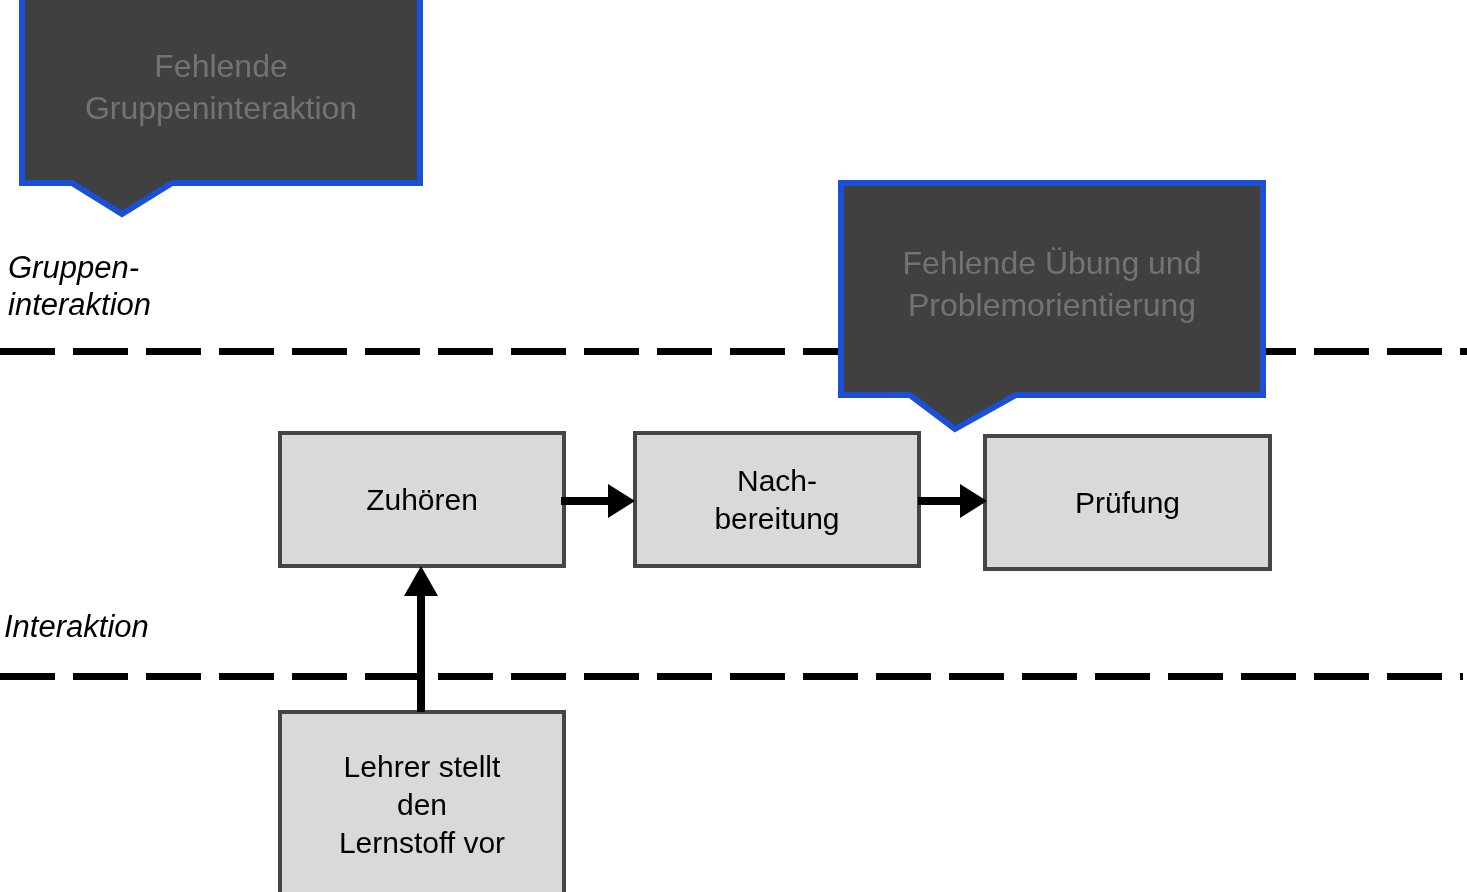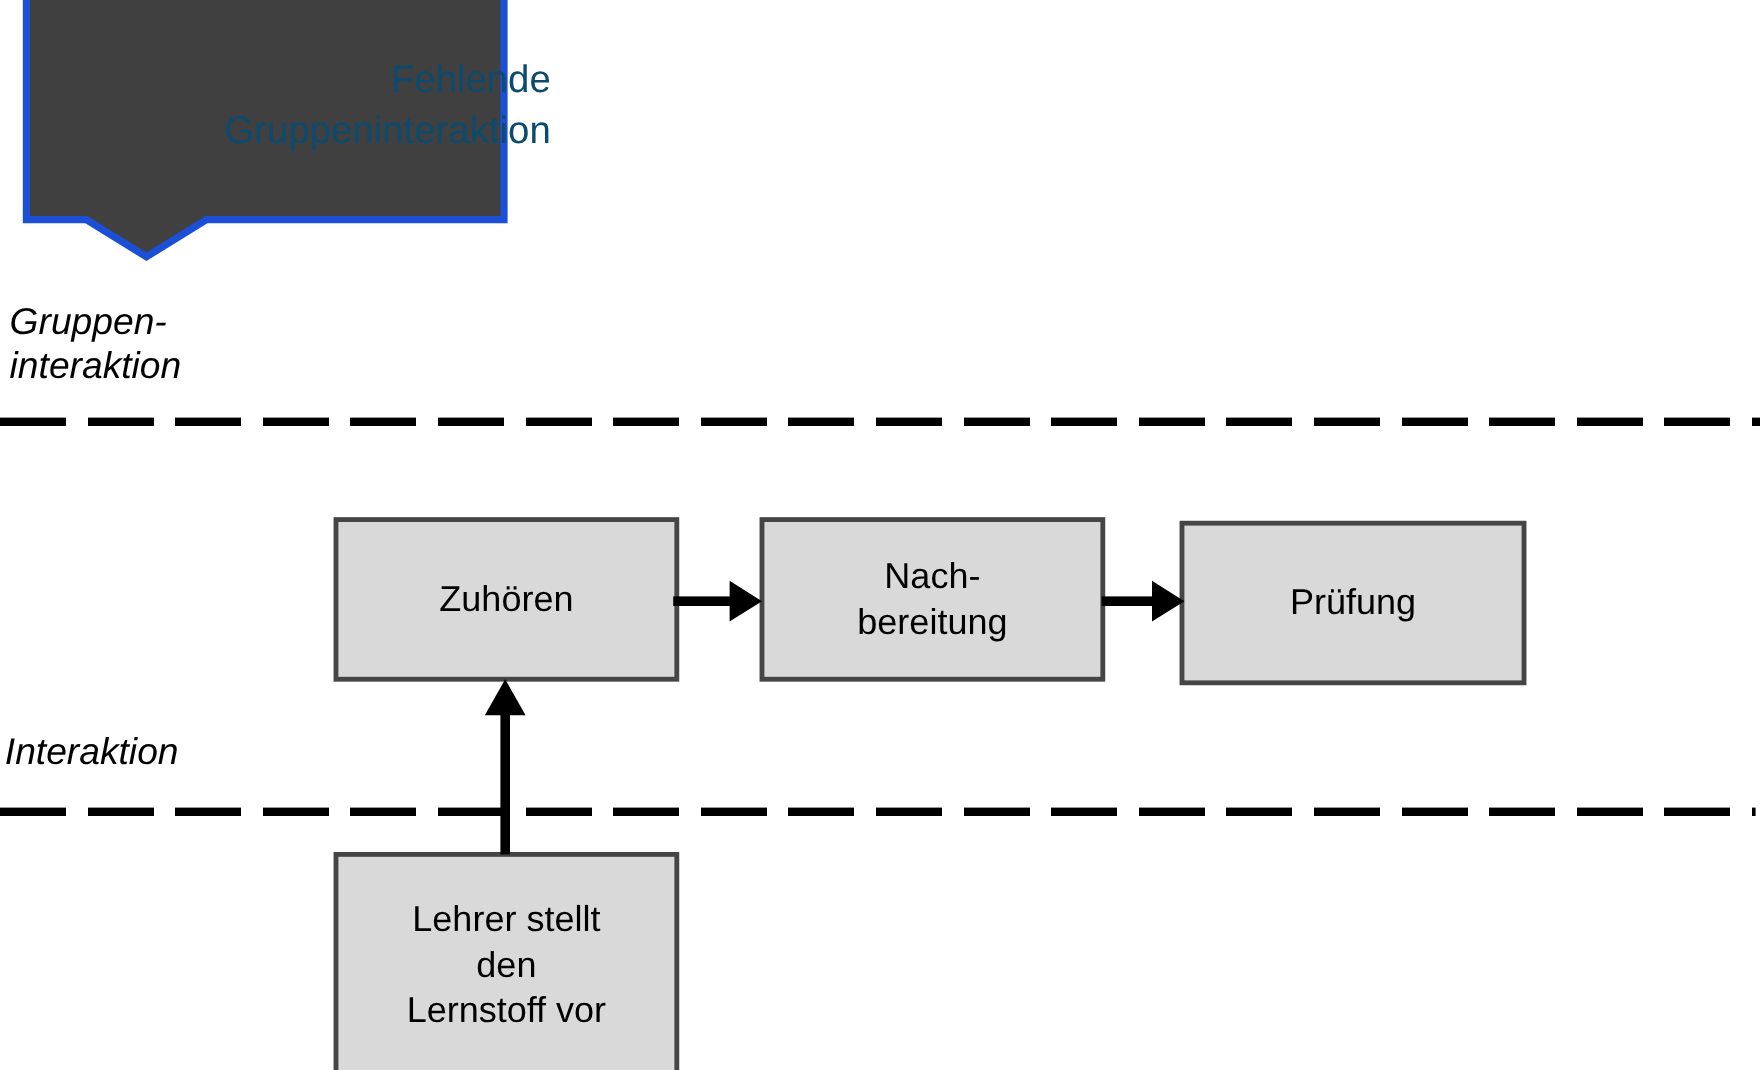--- a/index.html
+++ b/index.html
@@ -106,27 +106,26 @@
   #arrow-lehrer-zuhoeren { left: 404px; top: 566px; width: 34px; height: 146px; }
   #arrow-lehrer-zuhoeren .shaft-v { height: 126px; }
 
   
   .callout { position: absolute; }
   .callout svg { display: block; overflow: visible; }
   .callout .callout-text {
     position: absolute;
     left: 0;
     width: 100%;
-    text-align: right;
-    color: #0c4a6e;
+    text-align: center;
+    color: #737373;
     font-size: 32px;
     line-height: 42px;
     white-space: pre-line;
     pointer-events: none;
-    padding-left: 36px;
   }
 
   #callout-group-interaction { left: 19px;  top: -10px; width: 404px; height: 228px; }
   #callout-group-interaction .callout-text { top: 55px; }
 
   #callout-practice { left: 838px; top: 180px; width: 428px; height: 252px; }
   #callout-practice .callout-text { top: 62px; }
 </style>
 </head>
 <body>
@@ -168,14 +167,21 @@
   </div>
 
   <div class="callout" id="callout-group-interaction">
     <svg width="404" height="228" viewBox="0 0 404 228">
       <path d="M 3 3 L 401 3 L 401 193 L 153 193 L 103 224 L 53 193 L 3 193 Z" fill="#404040" stroke="#1a4fd6" stroke-width="6" stroke-linejoin="miter"></path>
     </svg>
     <div class="callout-text">Fehlende
 Gruppeninteraktion</div>
   </div>
 
+  <div class="callout" id="callout-practice">
+    <svg width="428" height="252" viewBox="0 0 428 252">
+      <path d="M 3 3 L 425 3 L 425 215 L 178 215 L 117 249 L 72 215 L 3 215 Z" fill="#404040" stroke="#1a4fd6" stroke-width="6" stroke-linejoin="miter"></path>
+    </svg>
+    <div class="callout-text">Fehlende Übung und
+Problemorientierung</div>
+  </div>
 
 </div>
 
 </body></html>

